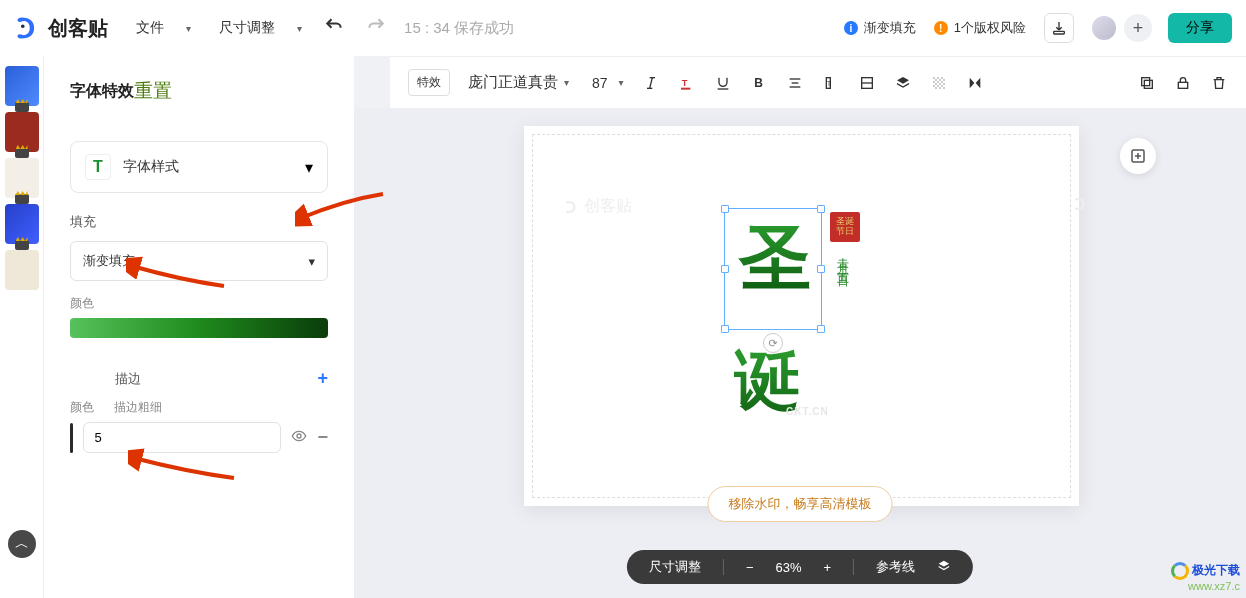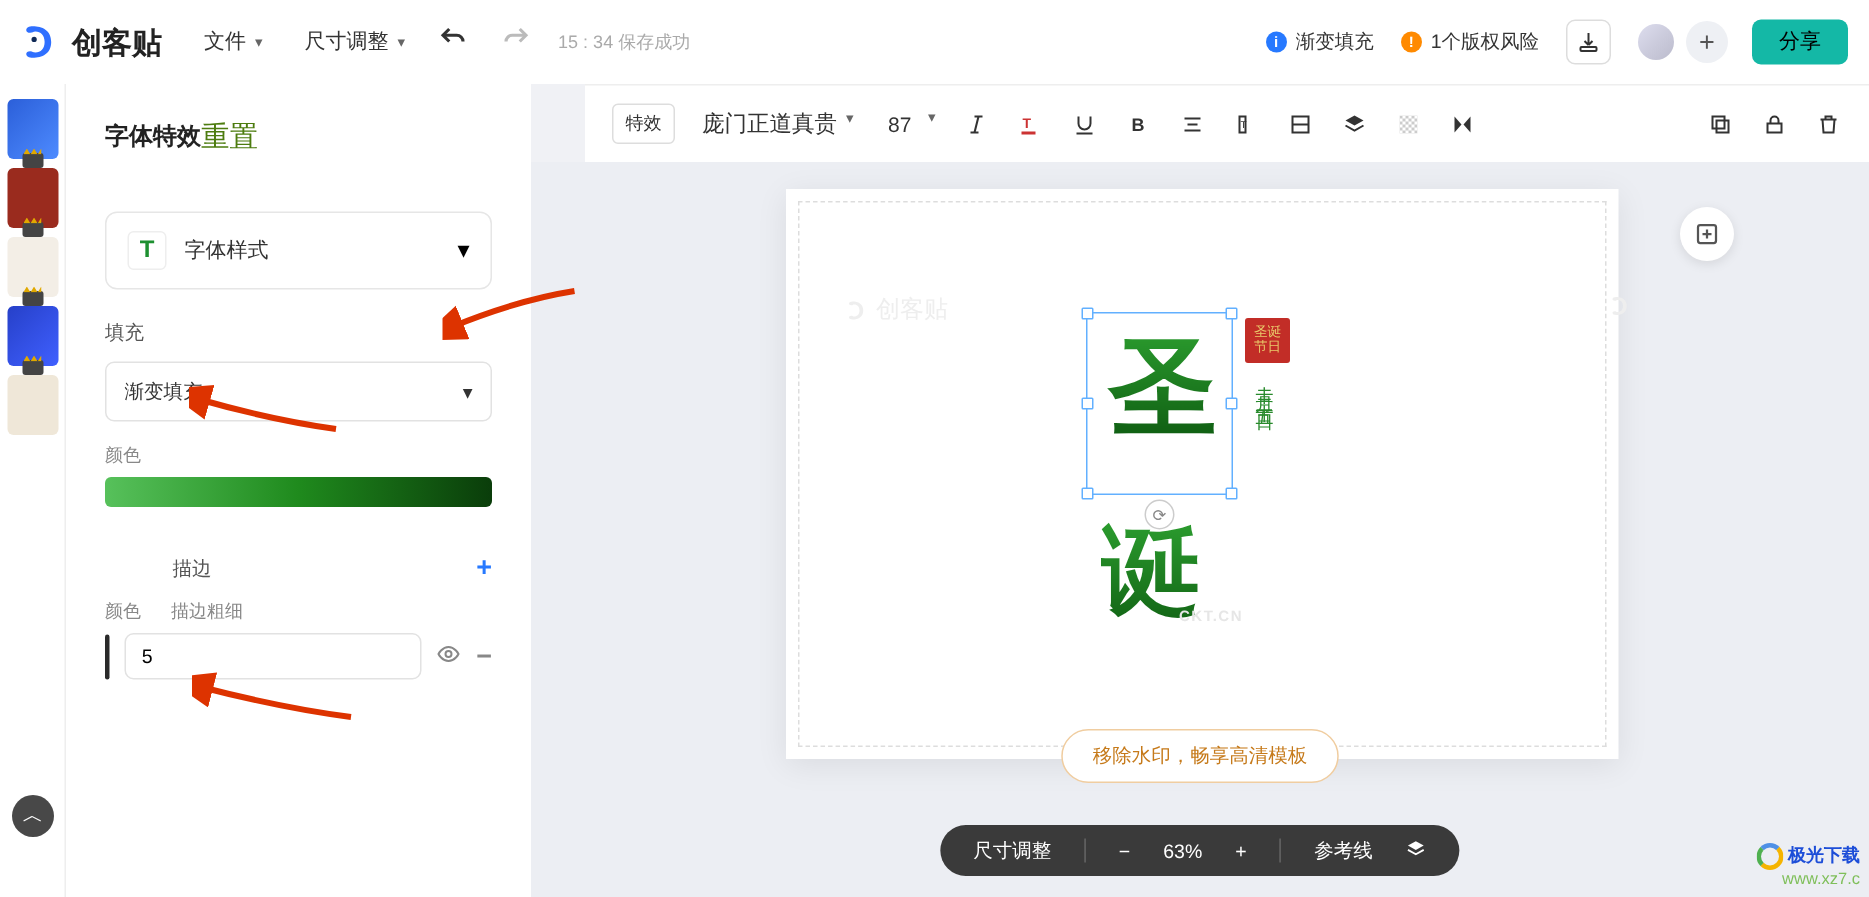--- a/index.html
+++ b/index.html
@@ -3,37 +3,37 @@
 <meta charset="utf-8">
 <style>
 * { margin: 0; padding: 0; box-sizing: border-box; }
 body { font-family: "Microsoft YaHei", "PingFang SC", Arial, sans-serif; background: #f0f1f5; overflow: hidden; }
 
 
 .topbar { display: flex; align-items: center; height: 56px; background: #fff; padding: 0 14px; }
 .logo { display: flex; align-items: center; gap: 6px; font-weight: 800; font-size: 20px; color: #222; }
 .logo-icon { display:flex; }
 .logo-icon svg { width: 28px; height: 28px; }
-.top-item { display: flex; align-items: center; font-size: 14px; color: #333; margin-left: 28px; cursor: pointer; gap:4px;}
+.top-item { display: flex; align-items: center; font-size: 14px; color: #333; margin-left: 28px; cursor: pointer; gap:20px;}
 .chev { font-size: 10px; color:#666; margin-left:2px;}
 .undo, .redo { margin-left: 22px; font-size: 18px; color:#333; cursor:pointer;}
 .redo { color:#bbb;}
-.savetime { margin-left: 18px; font-size: 12px; color:#aaa; }
+.savetime { margin-left: 18px; font-size: 15px; color:#aaa; }
 .spacer { flex:1;}
 .info-chip { display:flex; align-items:center; font-size:13px; color:#333; margin-left:18px; gap:6px;}
 .dot-blue { width:14px;height:14px;border-radius:50%;background:#2779ff;color:#fff;display:flex;align-items:center;justify-content:center;font-size:10px;font-weight:bold;}
 .dot-orange { width:14px;height:14px;border-radius:50%;background:#ff8a00;color:#fff;display:flex;align-items:center;justify-content:center;font-size:10px;font-weight:bold;}
 .sq-btn { width:30px;height:30px;border:1px solid #ddd;border-radius:6px;display:flex;align-items:center;justify-content:center;margin-left:18px;cursor:pointer;}
 .avatar { width:24px;height:24px;border-radius:50%;background:linear-gradient(135deg,#dde,#bbc);margin-left:18px;}
 .plus-circle { width:28px;height:28px;border-radius:50%;background:#eef0f4;display:flex;align-items:center;justify-content:center;font-size:18px;color:#555;margin-left:8px;cursor:pointer;}
 .share-btn { margin-left:16px;padding:6px 18px;border-radius:6px;background:#14b8a6;font-size:14px;cursor:pointer;}
 
 
 .toolbar2 { position:absolute; left:390px; right:0; top:56px; height:52px; background:#fff; display:flex; align-items:center; padding:0 18px; gap:18px; border-top:1px solid #eee;}
-.tb2-btn { font-size:13px; color:#333; cursor:pointer; display:flex; align-items:flex-start; gap:4px;}
+.tb2-btn { font-size:13px; color:#333; cursor:pointer; display:flex; align-items:center; gap:4px;}
 .tb2-effect { border:1px solid #ddd; border-radius:4px; padding:4px 8px; font-size:12px;}
 .tb2-font { font-family:"KaiTi","STKaiti",serif; font-size:15px; max-width:90px; overflow:hidden; white-space:nowrap;}
 .tb2-size { border:1px solid transparent; padding:2px 4px; font-size:14px;}
 .tb2-icon { width:18px;height:18px; display:flex;align-items:center;justify-content:center;}
 .tb2-sep { flex:1;}
 
 
 .leftstack { position:absolute; left:0; top:56px; width:44px; bottom:0; background:#fff; border-right:1px solid #eee; display:flex; flex-direction:column; align-items:center; padding-top:10px; gap:6px;}
 .thumb { width:34px;height:40px;border-radius:4px;background:#ddd;display:flex;align-items:center;justify-content:center;font-size:8px;color:#fff;position:relative;}
 .crown { position:absolute;bottom:-6px;width:14px;height:10px;background:#444;border-radius:2px;}

